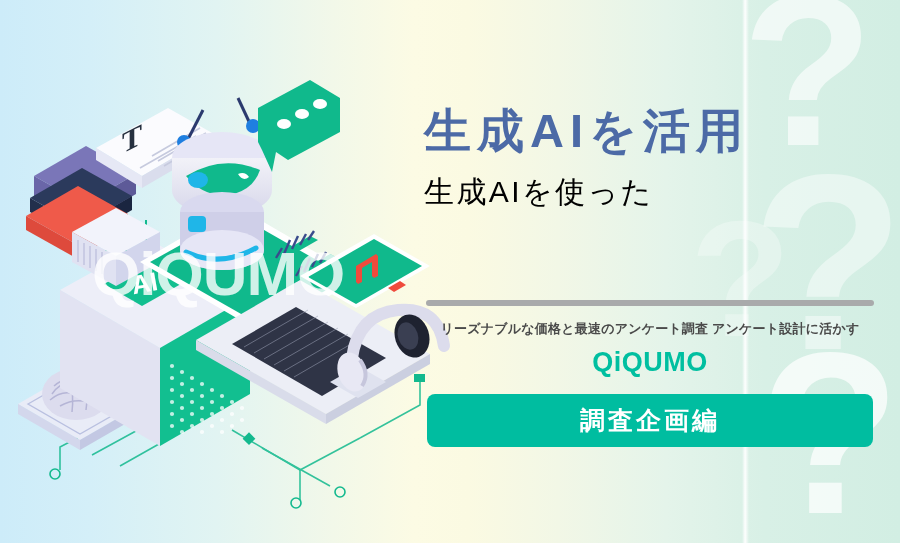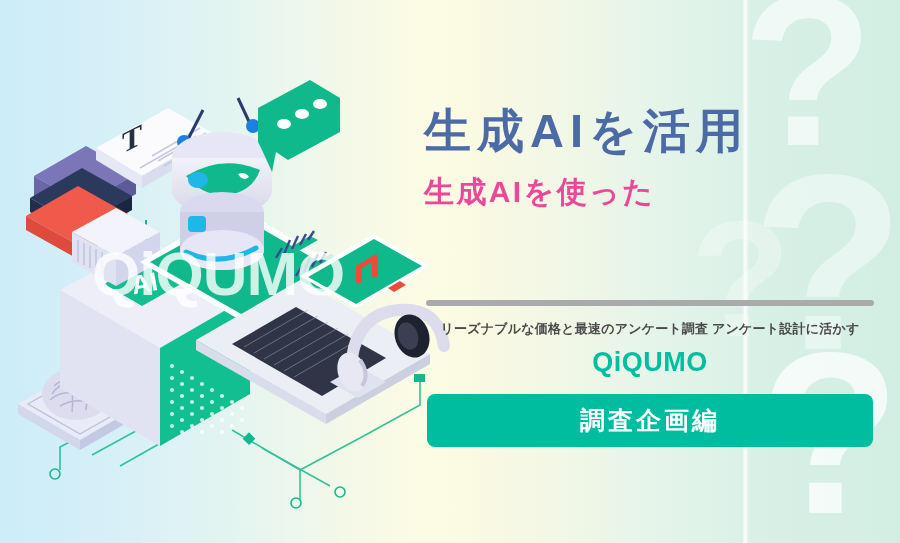--- a/index.html
+++ b/index.html
@@ -103,23 +103,23 @@
   }
 
   .sub-lines {
     position: absolute;
     left: 0;
     top: 163px;
     width: 452px;
   }
   .sub-line {
     font-size: 30px;
-    font-weight: 700;
+    font-weight: 400;
     letter-spacing: 2.4px;
-    color: #ec4899;
+    color: #000000;
     line-height: 41px;
     white-space: nowrap;
   }
 
   .divider {
     position: absolute;
     left: 2px;
     top: 292px;
     width: 448px;
     height: 6px;

